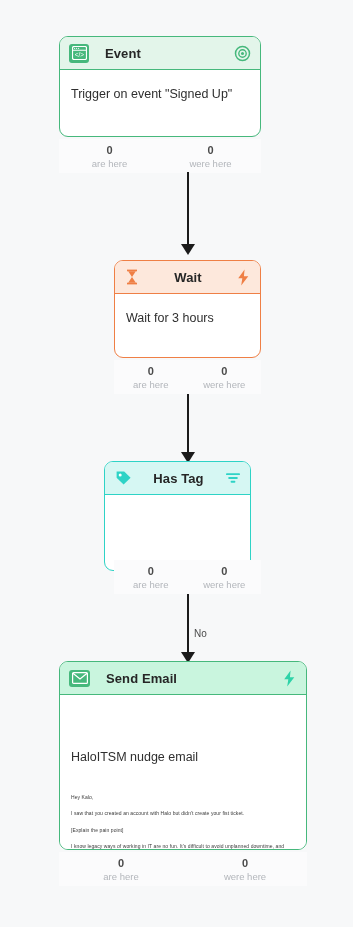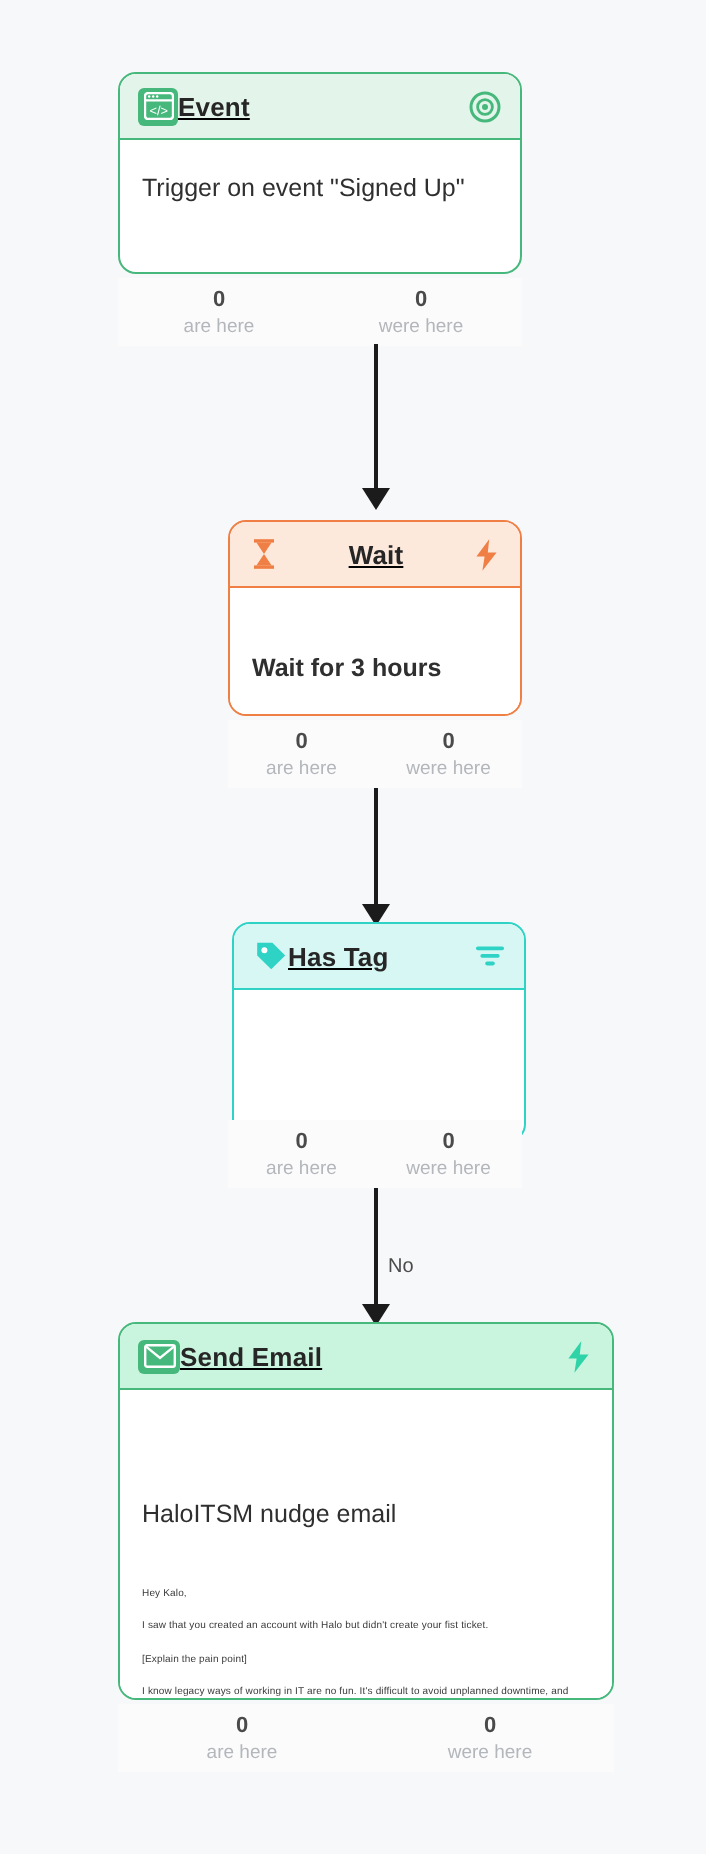--- a/index.html
+++ b/index.html
@@ -22,22 +22,21 @@
     position: absolute;
     background: #ffffff;
     border-radius: 9px;
     overflow: hidden;
   }
   .node-header {
     display: flex;
     align-items: center;
     height: 33px;
     padding: 0 9px;
-    gap: 0;
-    text-decoration: underline;
+    gap: 16px;
   }
   .node-title {
     font-size: 13px;
     font-weight: bold;
     color: #262626;
     letter-spacing: 0.1px;
     flex: 1;
   }
   .node-body {
     background: #ffffff;
@@ -184,42 +183,42 @@
           <path d="M3.2 13.7 L10.8 13.7 L7 8 Z" fill="#ef7f45"></path>
         </svg>
       </span>
       <span class="node-title">Wait</span>
       <span class="raction">
         <svg width="15" height="17" viewBox="0 0 15 17">
           <path d="M8.6 0.6 L2.2 9.3 L6.3 9.3 L5.2 16.4 L12.3 7.2 L7.9 7.2 Z" fill="#ef7f45"></path>
         </svg>
       </span>
     </div>
-    <div class="node-body" style="padding-top:32px;font-weight:bold;">
+    <div class="node-body" style="padding-top:16px;">
       <div class="body-text">Wait for 3 hours</div>
     </div>
   </div>
 
   <div class="stats" style="left:114px; top:360px; width:147px; height:34px;">
     <div class="stat">
       <div class="stat-value">0</div>
       <div class="stat-label">are here</div>
     </div>
     <div class="stat">
       <div class="stat-value">0</div>
       <div class="stat-label">were here</div>
     </div>
   </div>
 
   <div class="conn" style="left:187px; top:394px; height:70px;">
     <div class="conn-line" style="height:60px;"></div>
     <div class="conn-arrow" style="top:58px;"></div>
   </div>
 
-  <div class="node" style="left:116px; top:461px; width:147px; height:110px; border:1.5px solid #2ed3c6;">
+  <div class="node" style="left:104px; top:461px; width:147px; height:110px; border:1.5px solid #2ed3c6;text-align:center;">
     <div class="node-header" style="background:#d6f7f3; border-bottom:1.5px solid #2ed3c6;">
       <span class="hicon" style="background:transparent; width:18px;">
         <svg width="17" height="16" viewBox="0 0 17 16">
           <path d="M1.6 1.4 L9.2 1.4 L15.6 7.8 L8.6 14.6 L1.6 7.8 Z" fill="#2ed3c6"></path>
           <circle cx="5.2" cy="5.1" r="1.5" fill="#ffffff"></circle>
         </svg>
       </span>
       <span class="node-title">Has Tag</span>
       <span class="raction">
         <svg width="16" height="15" viewBox="0 0 16 15">

